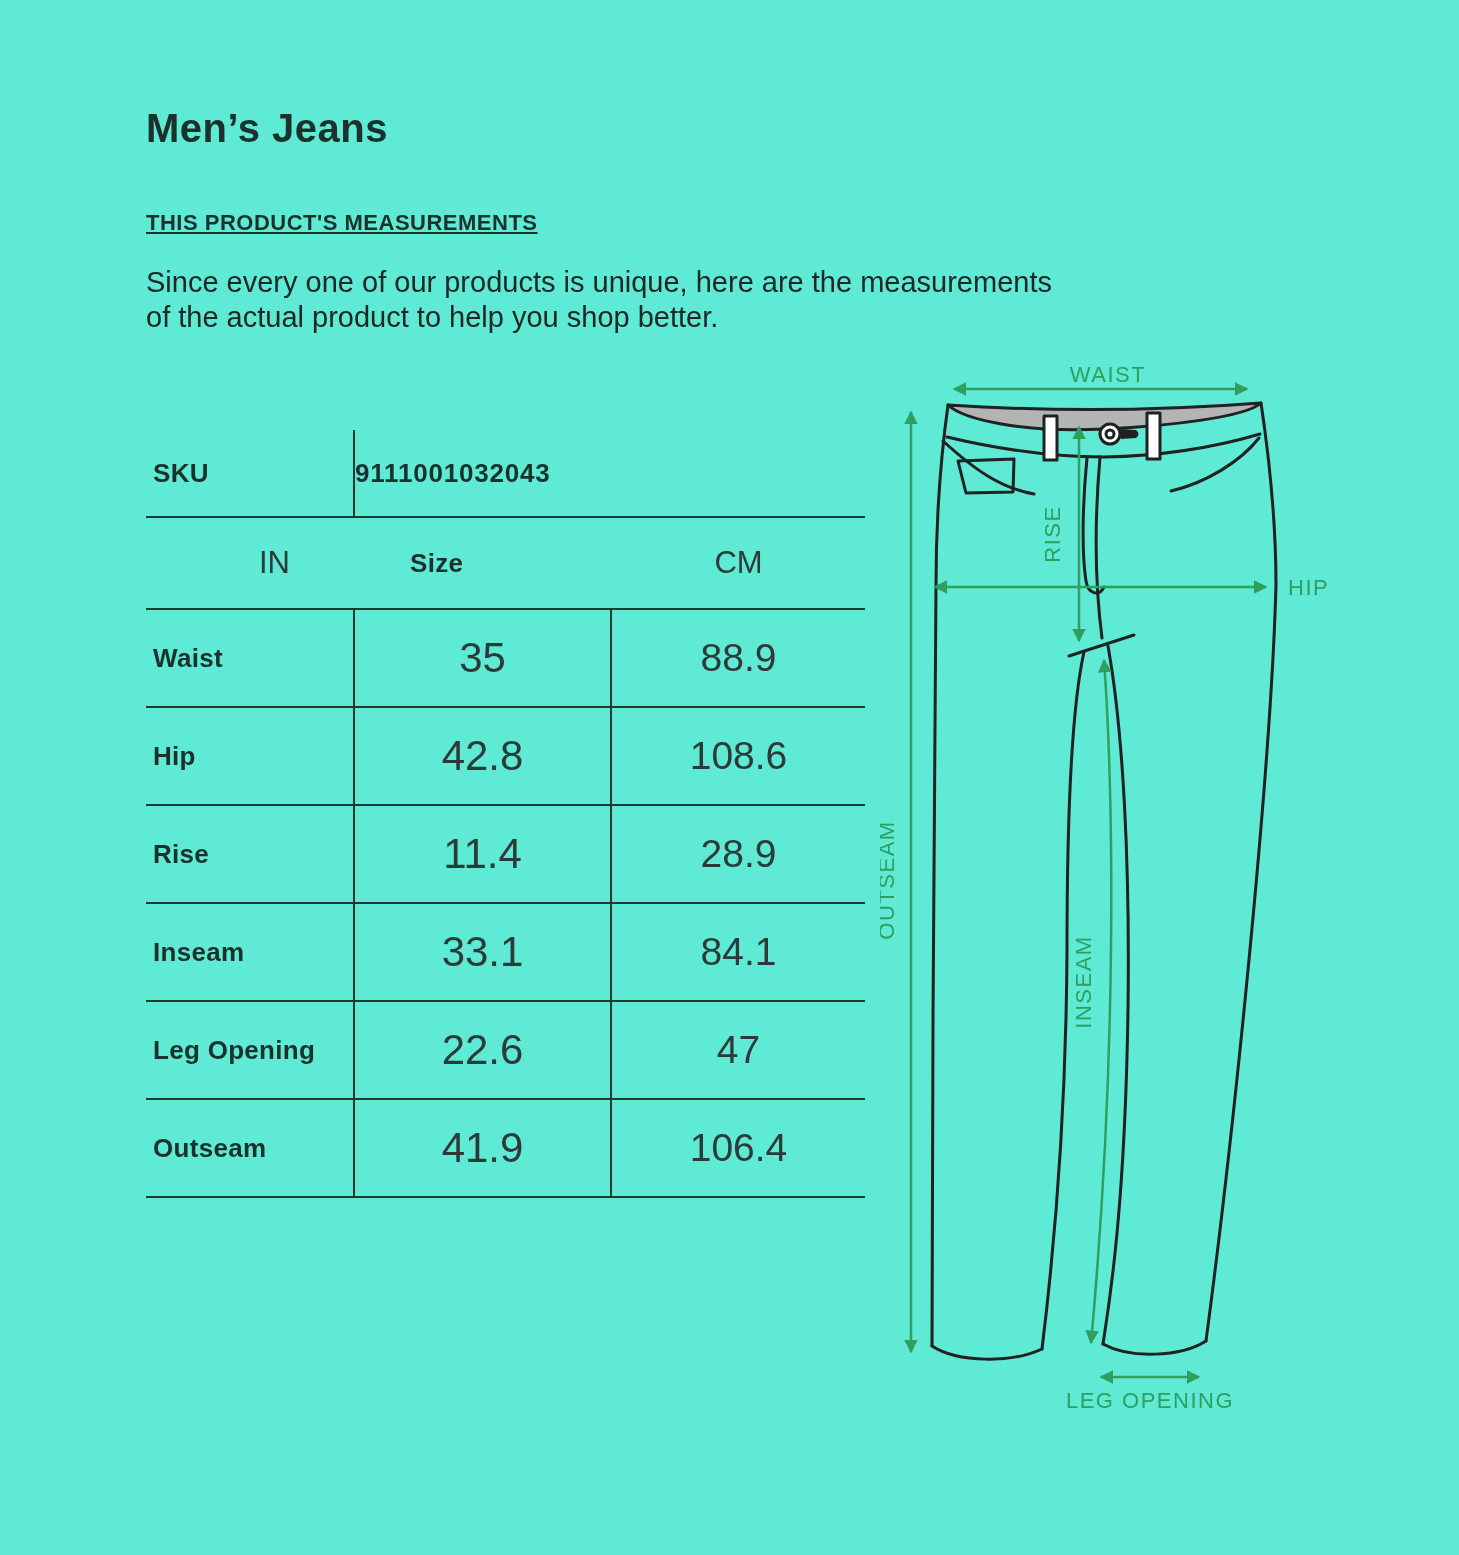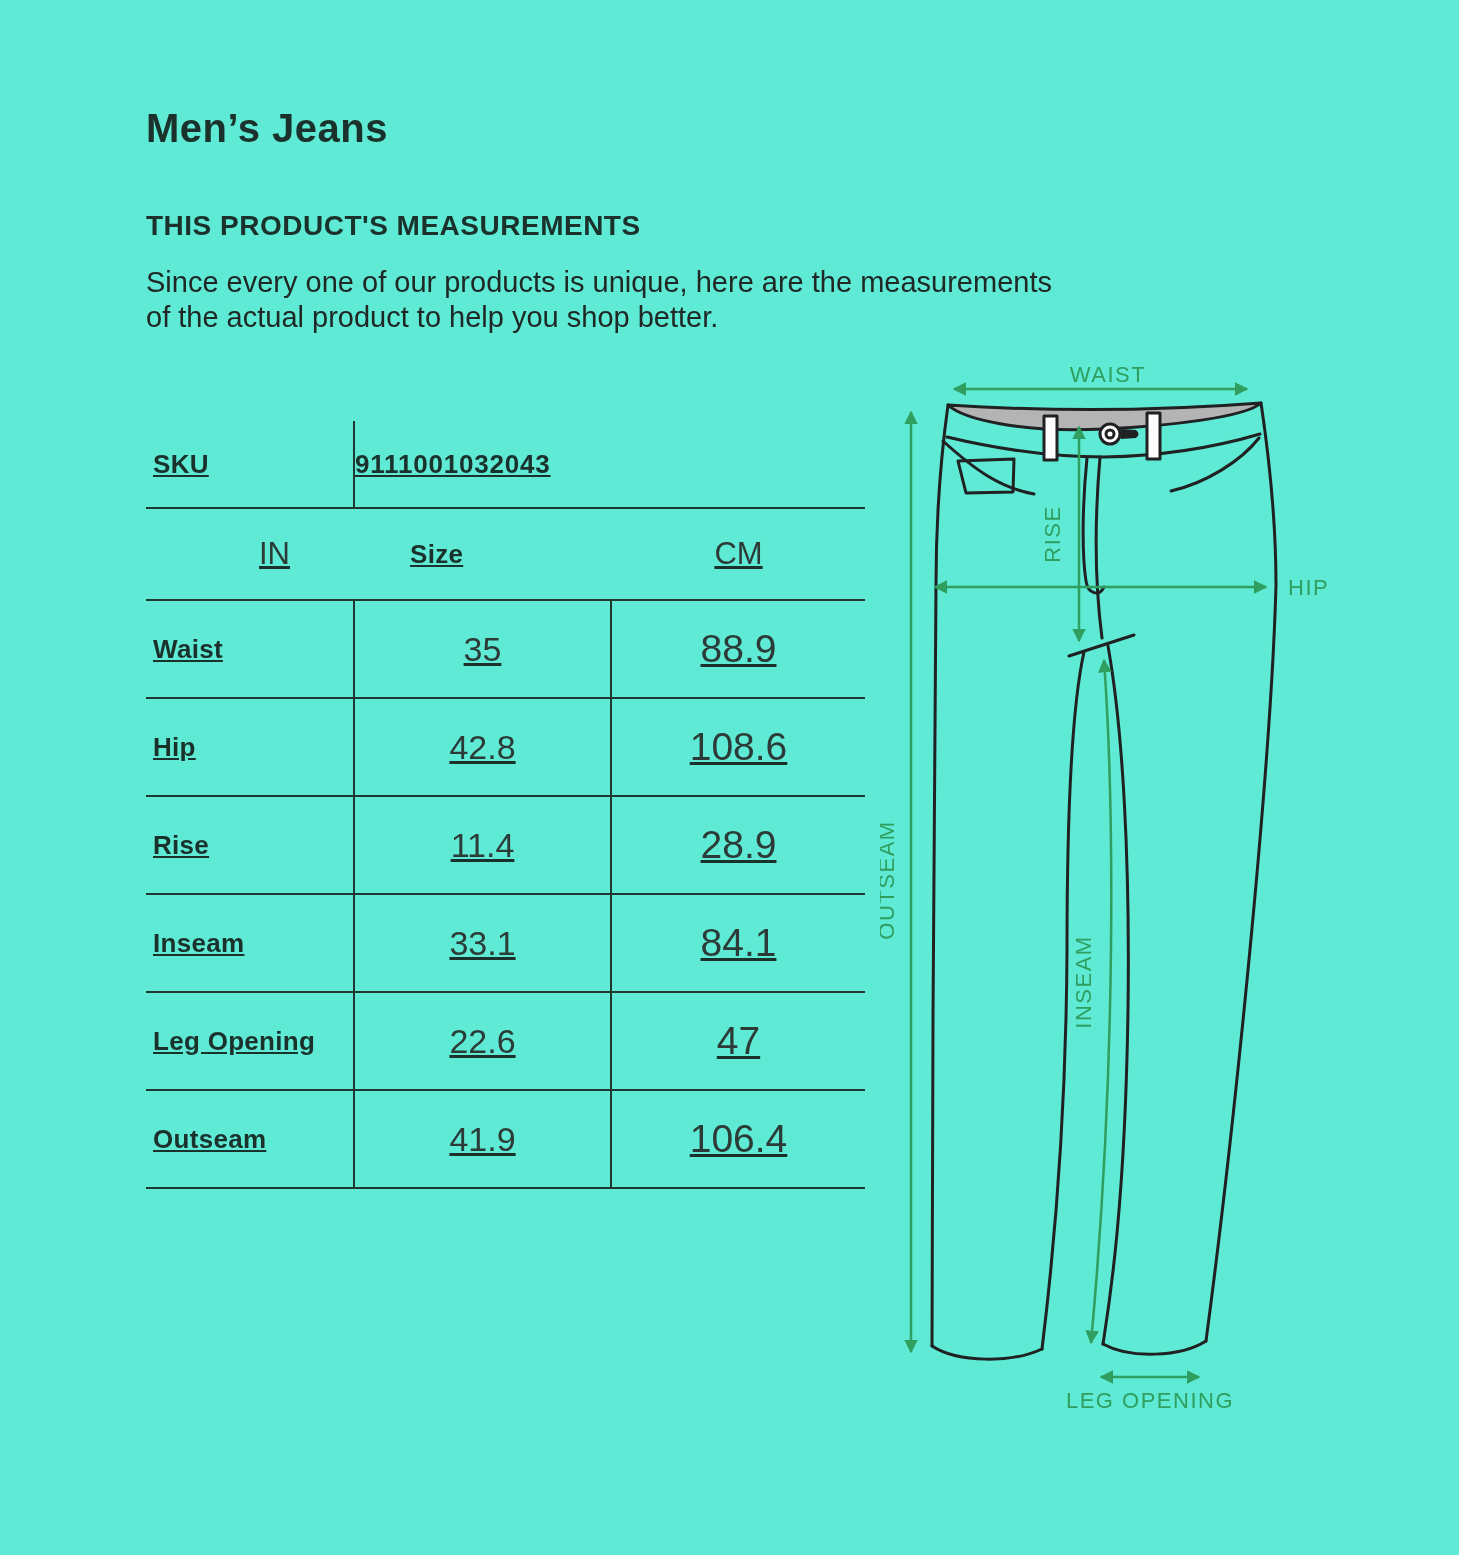--- a/index.html
+++ b/index.html
@@ -6,36 +6,36 @@
   .canvas {
     position:relative; width:1459px; height:1555px; background:#5eead4;
     font-family:"Liberation Sans", sans-serif; overflow:hidden;
   }
   .page-title {
     position:absolute; left:146px; top:106px;
     font-size:40px; font-weight:bold; color:#1b312c; letter-spacing:0.5px;
   }
   .section-heading {
     position:absolute; left:146px; top:210px;
-    font-size:28px; font-weight:bold; color:#1b312c; letter-spacing:0.5px;
+    font-size:22px; font-weight:bold; color:#1b312c; letter-spacing:0.5px;text-decoration:underline;
   }
   .description {
     position:absolute; left:146px; top:265px;
     font-size:29px; line-height:35px; color:#202826;
   }
   
-  .mtable { position:absolute; left:146px; top:421px; width:719px; color:#1b312c;text-decoration:underline; }
+  .mtable { position:absolute; left:146px; top:430px; width:719px; color:#1b312c; }
   .trow { display:flex; align-items:stretch; border-bottom:2px solid #203732; box-sizing:border-box; }
   .trow.sku  { height:88px; }
   .trow.size { height:92px; }
   .trow.data { height:98px; }
   .cell { display:flex; align-items:center; box-sizing:border-box; }
   .c1 { width:209px; padding-left:7px; font-weight:bold; font-size:26px; letter-spacing:0.3px; }
   .trow.sku .c1, .trow.data .c1 { border-right:2px solid #203732; }
-  .c2 { width:257px; justify-content:center; font-size:34px; color:#2c3b37; font-weight:300; }
+  .c2 { width:257px; justify-content:center; font-size:42px; color:#2c3b37; font-weight:300; }
   .trow.data .c2 { border-right:2px solid #203732; }
   .c3 { flex:1; justify-content:center; font-size:39px; color:#2c3b37; font-weight:300; }
   .trow.size .c2, .trow.size .c3 { font-size:31px; }
   .sku-val { font-weight:bold; font-size:26px; letter-spacing:0.8px; color:#1b312c; }
   
   .diagram { position:absolute; left:880px; top:345px; width:580px; height:1165px; }
   .diagram text {
     font-family:"Liberation Sans", sans-serif; font-size:22px; letter-spacing:1.5px;
   }
 </style>

